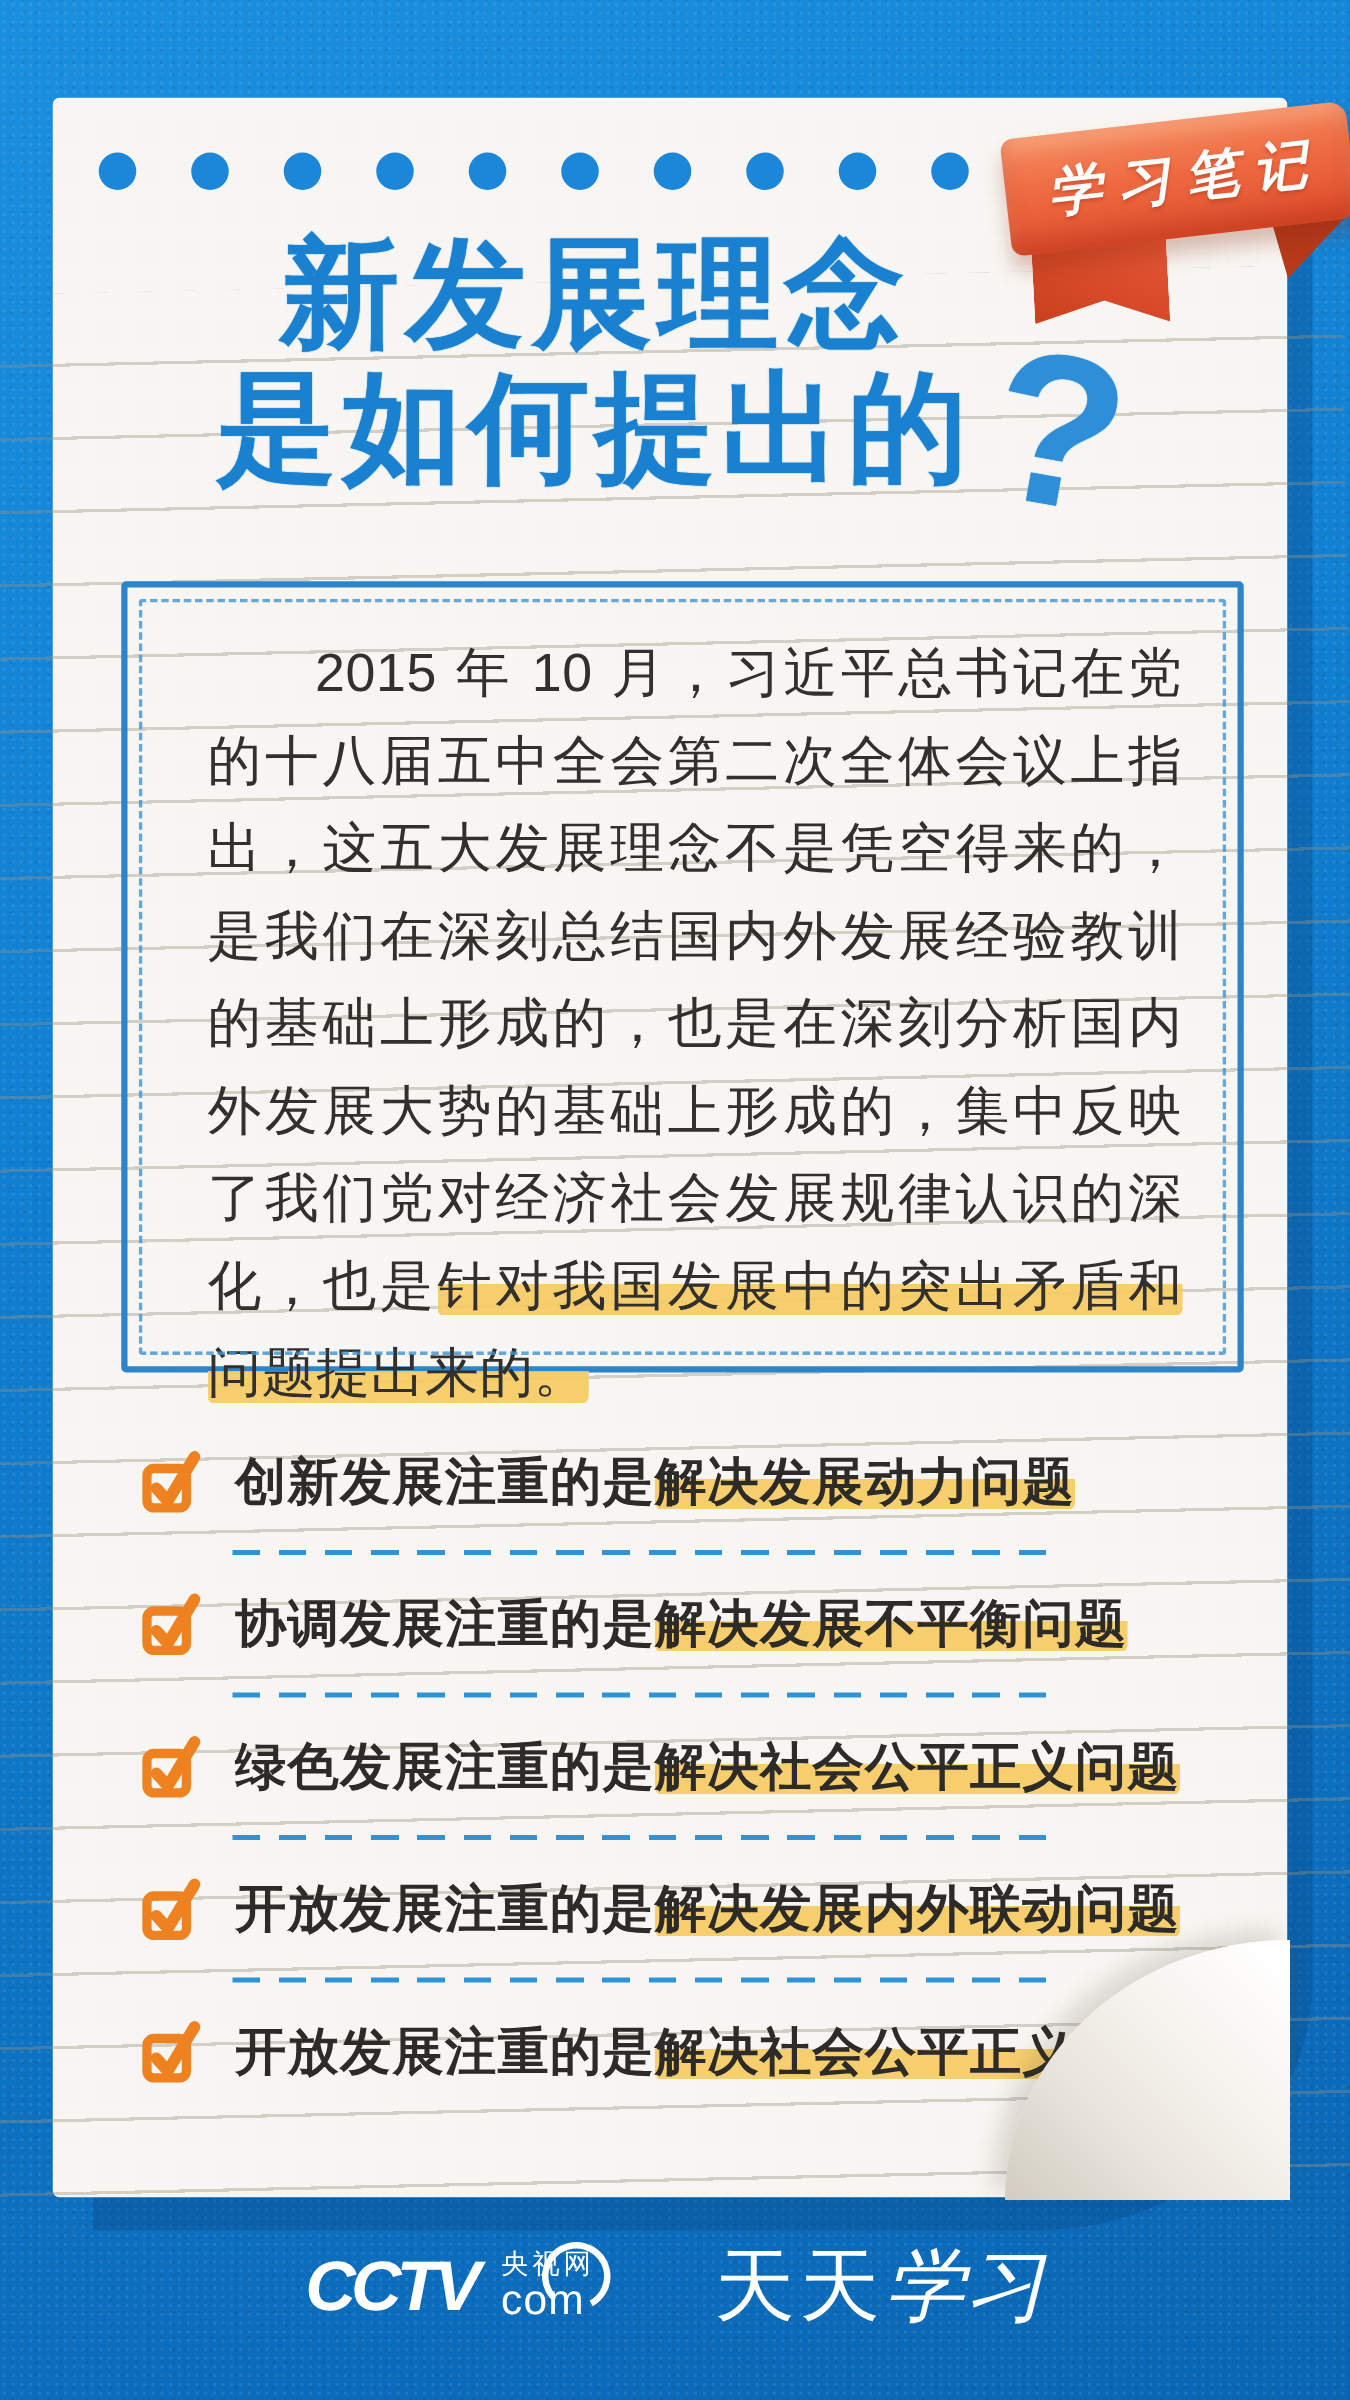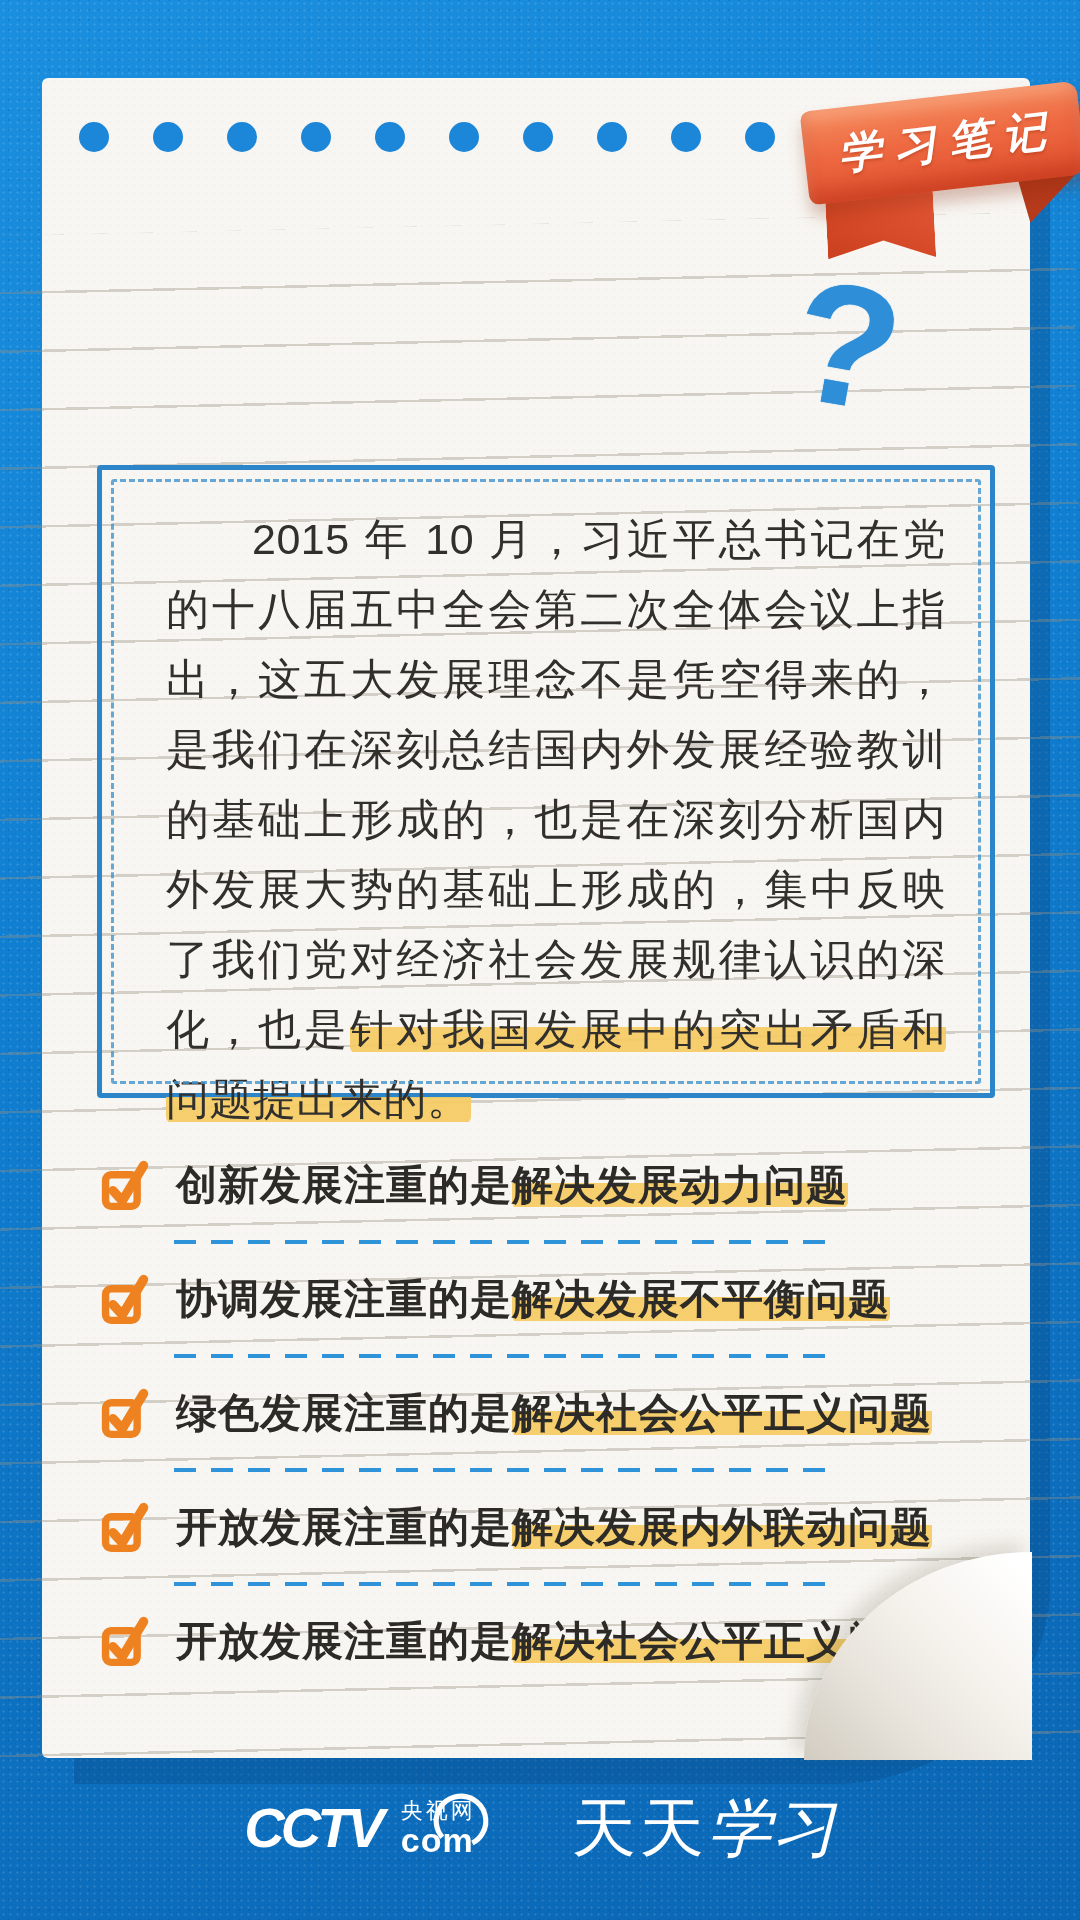--- a/index.html
+++ b/index.html
@@ -89,21 +89,21 @@
     font-size:43px;line-height:70px;color:#32302c;font-weight:500;
     text-align:justify;letter-spacing:.5px;
   }
   .hl,.hl2{
     background-image:linear-gradient(to bottom,
       rgba(0,0,0,0) 46%,rgba(246,203,98,.92) 46%,rgba(246,203,98,.92) 98%,rgba(0,0,0,0) 98%);
     border-radius:6px;box-decoration-break:clone;-webkit-box-decoration-break:clone;
   }
 
   
-  .checklist{position:absolute;left:0;top:1052px;width:100%;z-index:2;}
+  .checklist{position:absolute;left:12px;top:1052px;width:100%;z-index:2;}
   .check-row{height:110px;display:flex;align-items:center;padding-left:58px;}
   .checkbox{width:52px;height:56px;margin-right:24px;flex:none;}
   .check-text{margin:0;font-size:41px;font-weight:bold;color:#2d2b28;letter-spacing:1px;}
   .sep{
     margin-left:132px;width:666px;height:4px;
     background:repeating-linear-gradient(to right,#2e93d8 0 22px,transparent 22px 37px);
   }
 
   
   .curl{
@@ -119,21 +119,21 @@
     display:flex;justify-content:center;align-items:center;gap:96px;color:#fff;
   }
   .cctv-logo{display:flex;align-items:center;position:relative;}
   .cctv-word{
     font-style:italic;font-weight:900;font-size:56px;letter-spacing:-4px;
     position:relative;line-height:1;
   }
   .cctv-ring{position:absolute;right:-16px;top:-10px;width:62px;height:62px;}
   .cctv-stack{display:flex;flex-direction:column;margin-left:20px;line-height:1;}
   .cctv-stack .cn{font-size:22px;letter-spacing:3px;}
-  .cctv-stack .com{font-size:34px;font-weight:bold;letter-spacing:1px;margin-top:1px;}
+  .cctv-stack .com{font-size:34px;font-weight:normal;letter-spacing:1px;margin-top:1px;}
   .brand{font-size:64px;font-weight:normal;letter-spacing:4px;line-height:1;}
   .brand .b2{font-style:italic;font-family:"DejaVu Serif",serif;letter-spacing:0;}
 </style>
 </head>
 <body>
 
 <div class="poster">
   <div class="card">
     <div class="ruled"></div>
 
@@ -150,20 +150,24 @@
         <div class="dot"></div>
         <div class="dot"></div>
       </div>
 
     <div class="ribbon-tail"></div>
     <div class="ribbon-fold"></div>
     <div class="ribbon-band">
       <span>学习笔记</span>
     </div>
 
+    <div class="title">
+      <div>新发展理念</div>
+      <div>是如何提出的</div>
+    </div>
     <span class="qmark">?</span>
 
     <div class="quote-box">
       <div class="inner"></div>
       <p class="quote-text"><span>2015 年 10 月，习近平总书记在党的十八届五中全会第二次全体会议上指出，这五大发展理念不是凭空得来的，是我们在深刻总结国内外发展经验教训的基础上形成的，也是在深刻分析国内外发展大势的基础上形成的，集中反映了我们党对经济社会发展规律认识的深化，也是</span><span class="hl">针对我国发展中的突出矛盾和问题提出来的。</span></p>
     </div>
 
     <div class="checklist" id="checklist">
   <div class="check-row">
     <svg class="checkbox" viewBox="0 0 56 58">

